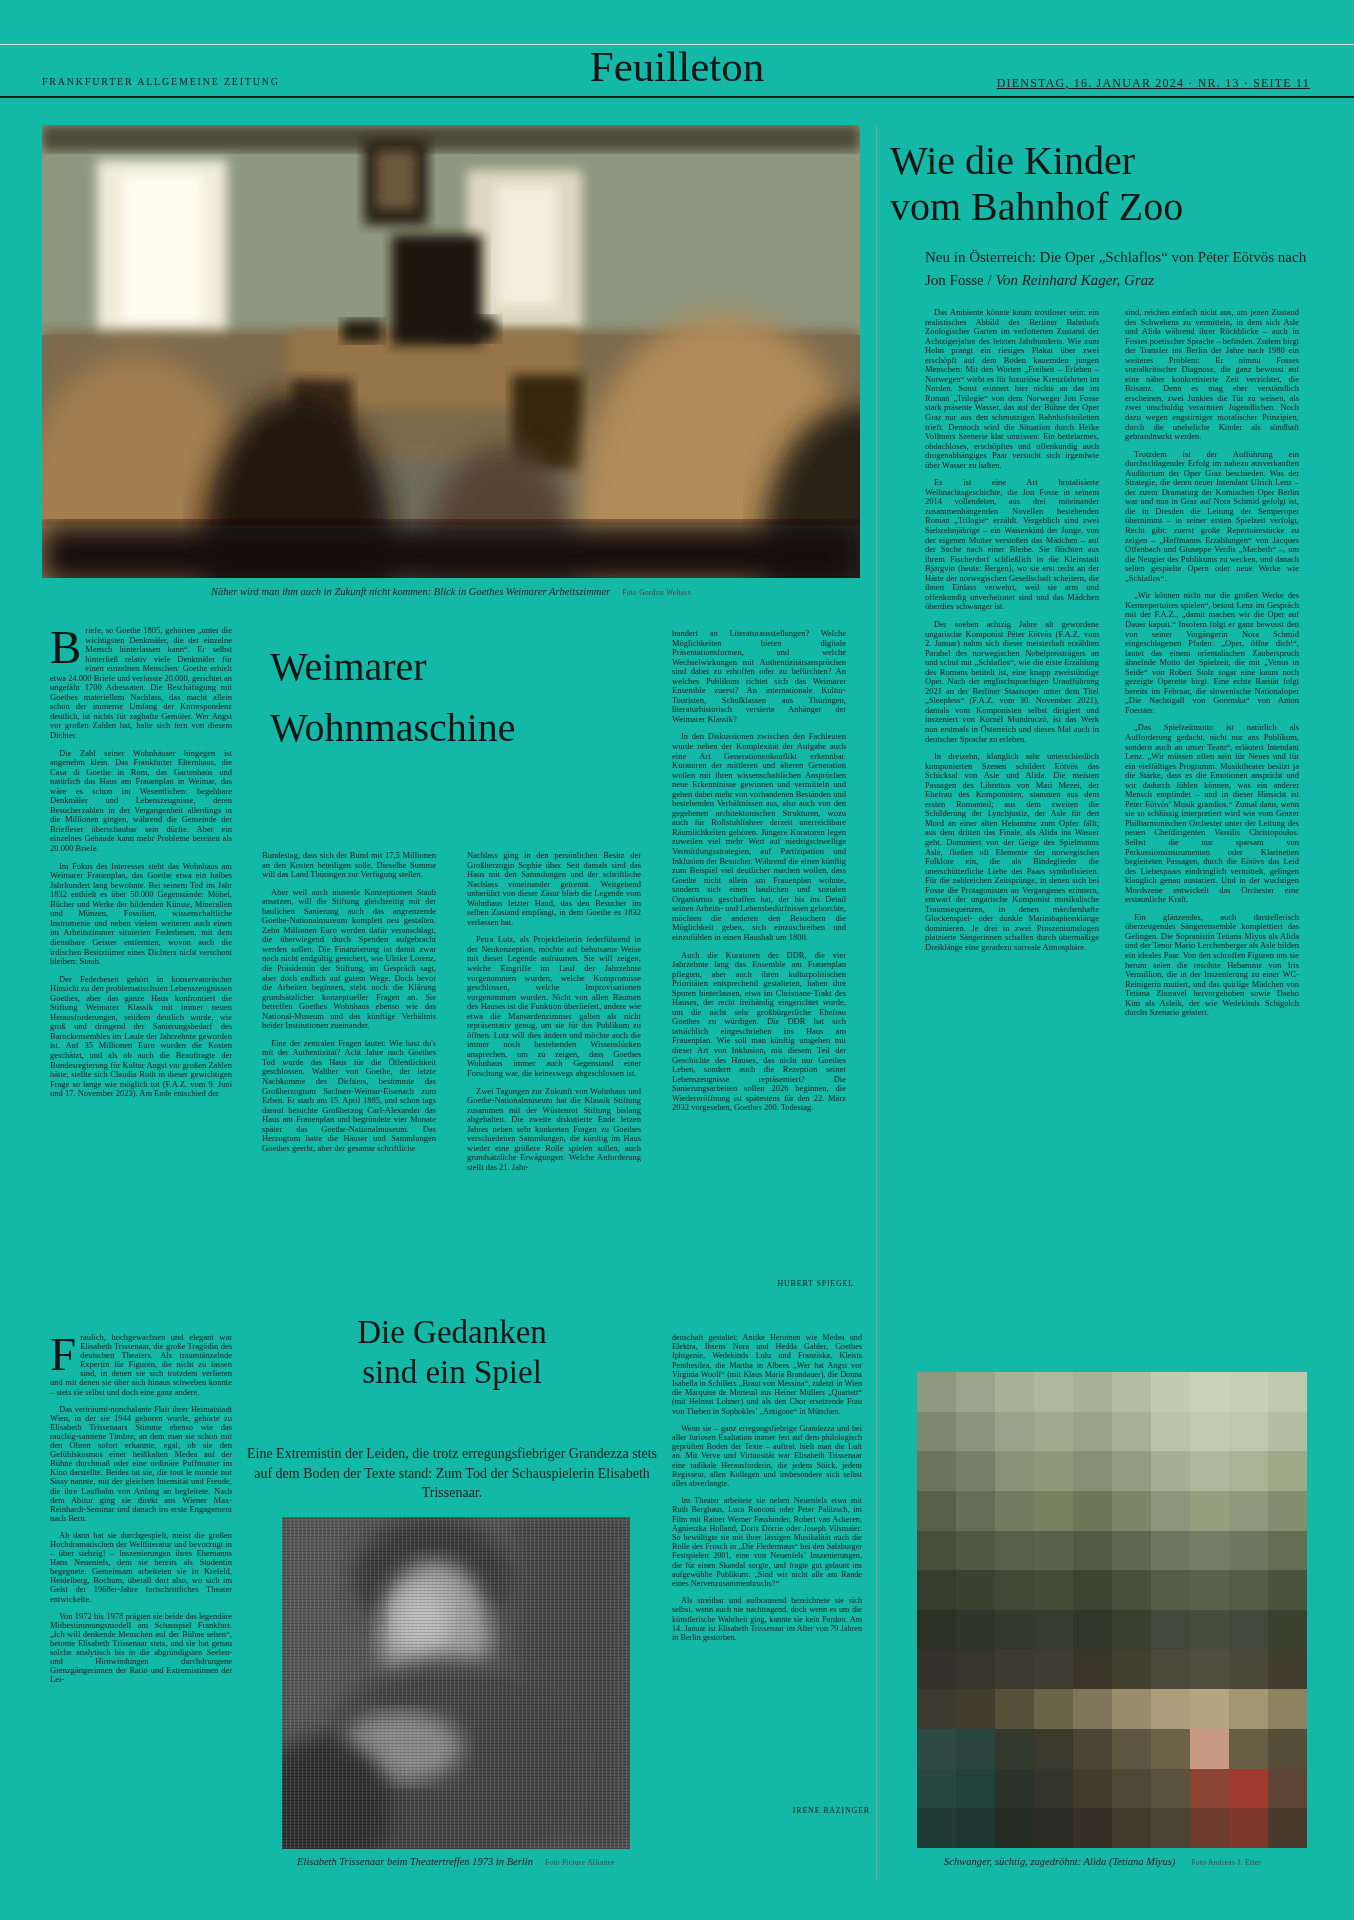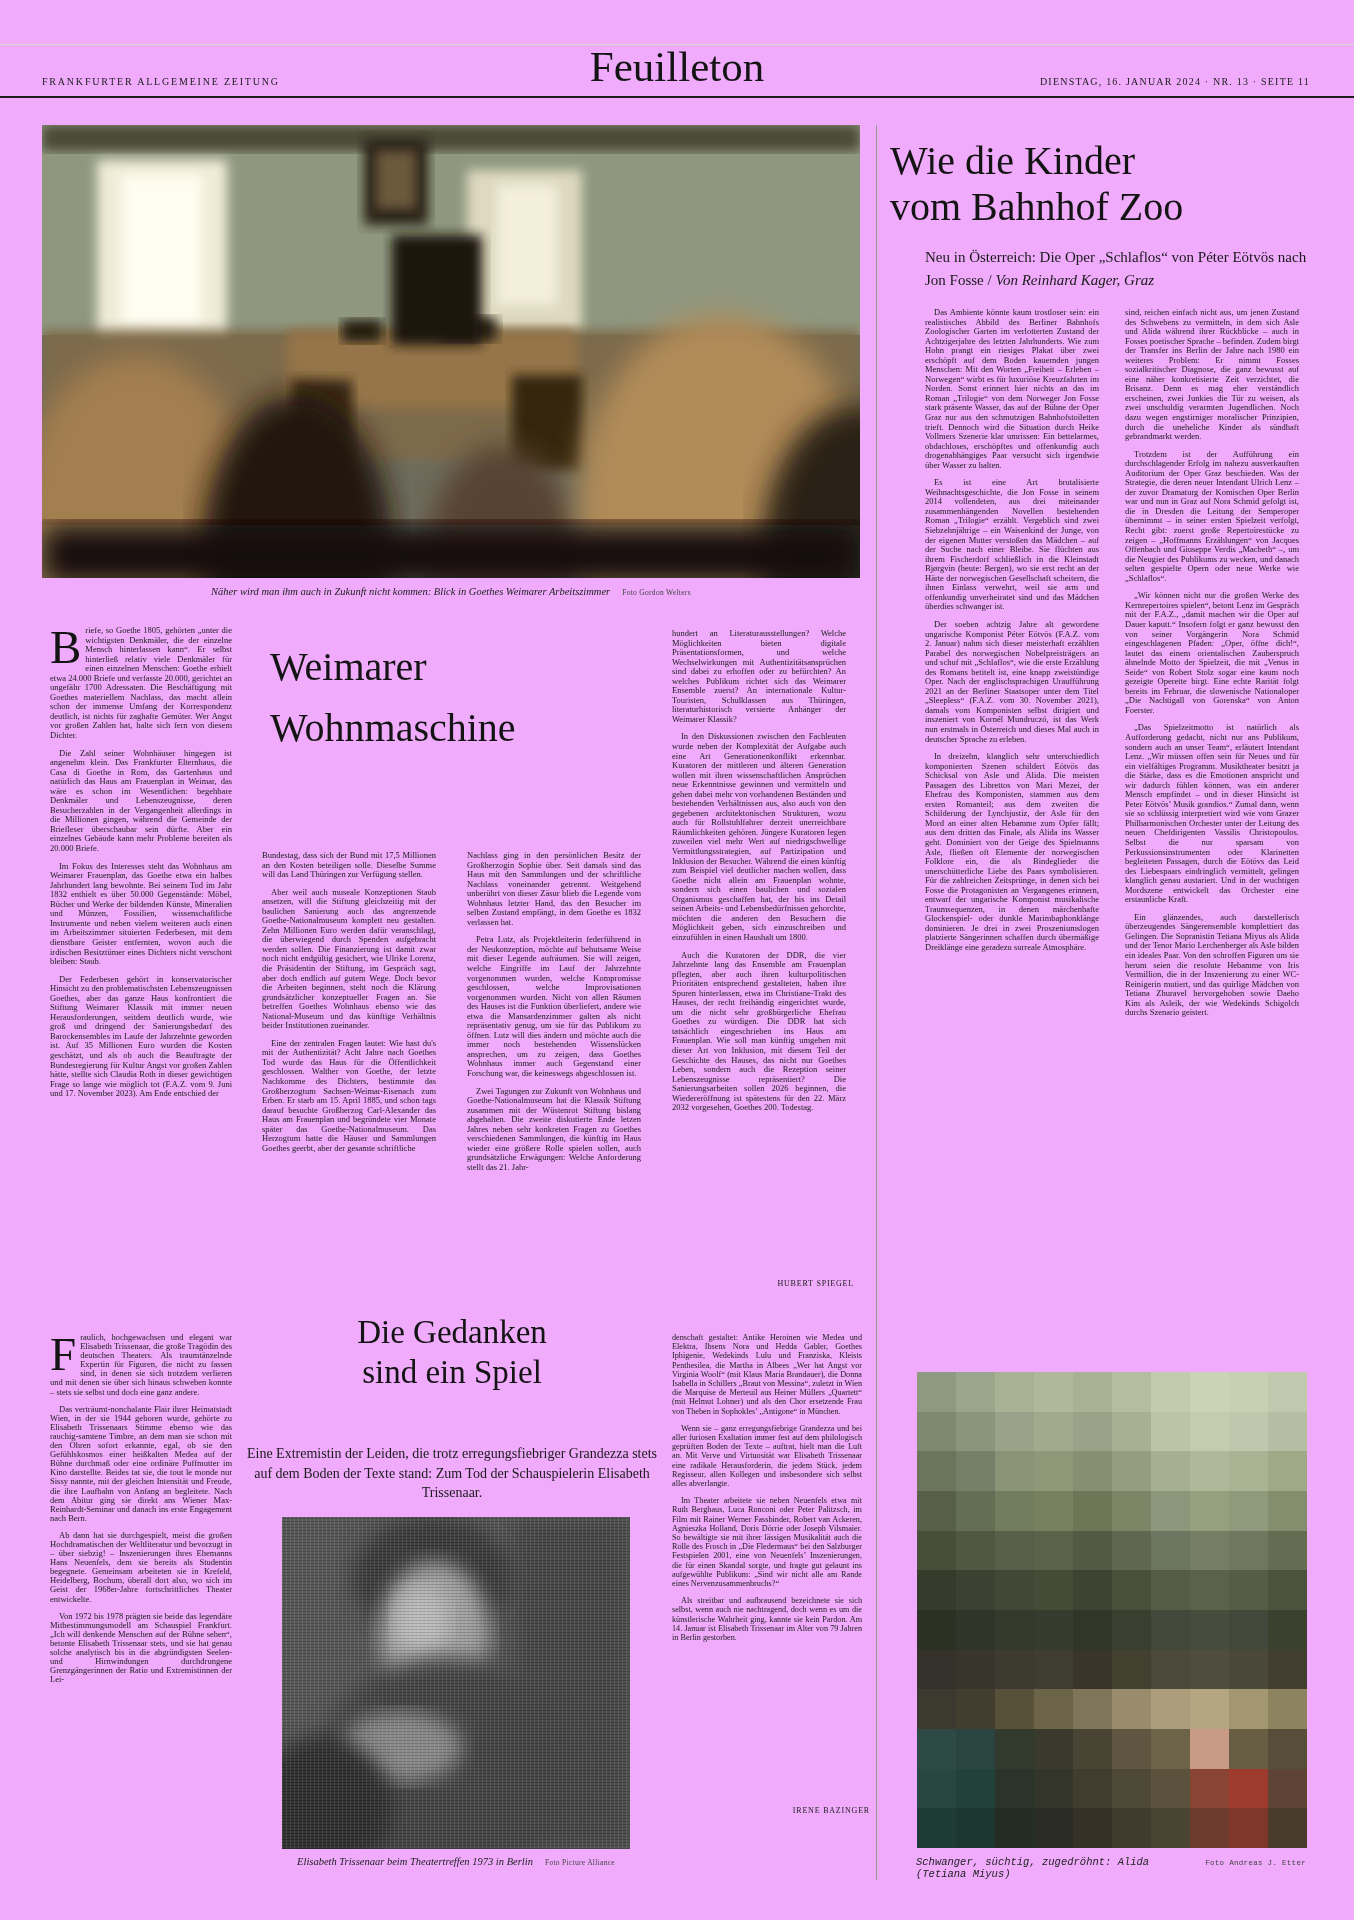--- a/index.html
+++ b/index.html
@@ -1,21 +1,21 @@
 <!DOCTYPE html>
 <html><head>
 <meta charset="utf-8">
 <style>
   html,body{margin:0;padding:0;}
   body{background:#e8e6e1;font-family:"Liberation Serif",serif;color:#1c1c1c;}
-  #page{position:relative;width:1354px;height:1920px;background:#f0abfc;margin:0 auto;overflow:hidden;}
+  #page{position:relative;width:1354px;height:1920px;background:#14b8a6;margin:0 auto;overflow:hidden;}
 
   
   .hdr-left{position:absolute;left:42px;top:76px;font-size:10px;letter-spacing:1.8px;color:#1b1b1b;}
-  .hdr-right{position:absolute;right:44px;top:76px;font-size:10px;letter-spacing:1.2px;color:#1b1b1b;}
+  .hdr-right{position:absolute;right:44px;top:76px;font-size:12px;letter-spacing:1.2px;color:#1b1b1b;text-decoration:underline;}
   .hdr-center{position:absolute;left:0;right:0;top:42px;text-align:center;font-size:43px;color:#141414;}
   .hdr-rule{position:absolute;left:0;right:0;top:96px;height:2px;background:#1d1d1d;}
   .hdr-topline{position:absolute;left:0;right:0;top:44px;height:1px;background:#dcd9d2;}
 
   
   .bodycol{position:absolute;font-size:8.5px;line-height:9.55px;text-align:justify;overflow:hidden;}
   .bodycol p{margin:8px;text-indent:9px;}
   .bodycol p:first-child{text-indent:9px;}
   .bodycol[data-first="cont"] p:first-child{text-indent:0;}
   .bodycol[data-first="dropcap"] p:first-child{text-indent:0;}
@@ -241,21 +241,21 @@
         <rect x="2" y="11" width="1.02" height="1.02" fill="#242c24"></rect>
         <rect x="3" y="11" width="1.02" height="1.02" fill="#2a2b23"></rect>
         <rect x="4" y="11" width="1.02" height="1.02" fill="#353126"></rect>
         <rect x="5" y="11" width="1.02" height="1.02" fill="#403b2d"></rect>
         <rect x="6" y="11" width="1.02" height="1.02" fill="#4a4433"></rect>
         <rect x="7" y="11" width="1.02" height="1.02" fill="#6e3c2e"></rect>
         <rect x="8" y="11" width="1.02" height="1.02" fill="#7e372a"></rect>
         <rect x="9" y="11" width="1.02" height="1.02" fill="#4a3c2c"></rect>
       </svg>
   </div>
-  <div class="caption-row right-cluster" style="left:916px;top:1856px;width:390px;font-family:Liberation Mono, monospace;">
+  <div class="caption-row right-cluster" style="left:871px;top:1856px;width:390px;">
     <span class="caption-txt">Schwanger, süchtig, zugedröhnt: Alida (Tetiana Miyus)</span>
     <span class="caption-credit">Foto Andreas J. Etter</span>
   </div>
 
   <div class="bodycol" style="left:42px;top:618px;width:198px;height:669px;" data-first="dropcap">
       <p>Briefe, so Goethe 1805, gehörten „unter die wichtigsten Denkmäler, die der einzelne Mensch hinterlassen kann“. Er selbst hinterließ relativ viele Denkmäler für einen einzelnen Menschen: Goethe erhielt etwa 24.000 Briefe und verfasste 20.000, gerichtet an ungefähr 1700 Adressaten. Die Beschäftigung mit Goethes materiellem Nachlass, das macht allein schon der immense Umfang der Korrespondenz deutlich, ist nichts für zaghafte Gemüter. Wer Angst vor großen Zahlen hat, halte sich fern von diesem Dichter.</p>
       <p>Die Zahl seiner Wohnhäuser hingegen ist angenehm klein. Das Frankfurter Elternhaus, die Casa di Goethe in Rom, das Gartenhaus und natürlich das Haus am Frauenplan in Weimar, das wäre es schon im Wesentlichen: begehbare Denkmäler und Lebenszeugnisse, deren Besucherzahlen in der Vergangenheit allerdings in die Millionen gingen, während die Gemeinde der Briefleser überschaubar sein dürfte. Aber ein einzelnes Gebäude kann mehr Probleme bereiten als 20.000 Briefe.</p>
       <p>Im Fokus des Interesses steht das Wohnhaus am Weimarer Frauenplan, das Goethe etwa ein halbes Jahrhundert lang bewohnte. Bei seinem Tod im Jahr 1832 enthielt es über 50.000 Gegenstände: Möbel, Bücher und Werke der bildenden Künste, Mineralien und Münzen, Fossilien, wissenschaftliche Instrumente und neben vielem weiteren auch einen im Arbeitszimmer situierten Federbesen, mit dem dienstbare Geister entfernten, wovon auch die irdischen Besitztümer eines Dichters nicht verschont bleiben: Staub.</p>
       <p>Der Federbesen gehört in konservatorischer Hinsicht zu den problematischsten Lebenszeugnissen Goethes, aber das ganze Haus konfrontiert die Stiftung Weimarer Klassik mit immer neuen Herausforderungen, seitdem deutlich wurde, wie groß und dringend der Sanierungsbedarf des Barockensembles im Laufe der Jahrzehnte geworden ist. Auf 35 Millionen Euro wurden die Kosten geschätzt, und als ob auch die Beauftragte der Bundesregierung für Kultur Angst vor großen Zahlen hätte, stellte sich Claudia Roth in dieser gewichtigen Frage so lange wie möglich tot (F.A.Z. vom 9. Juni und 17. November 2023). Am Ende entschied der</p>
     </div>

